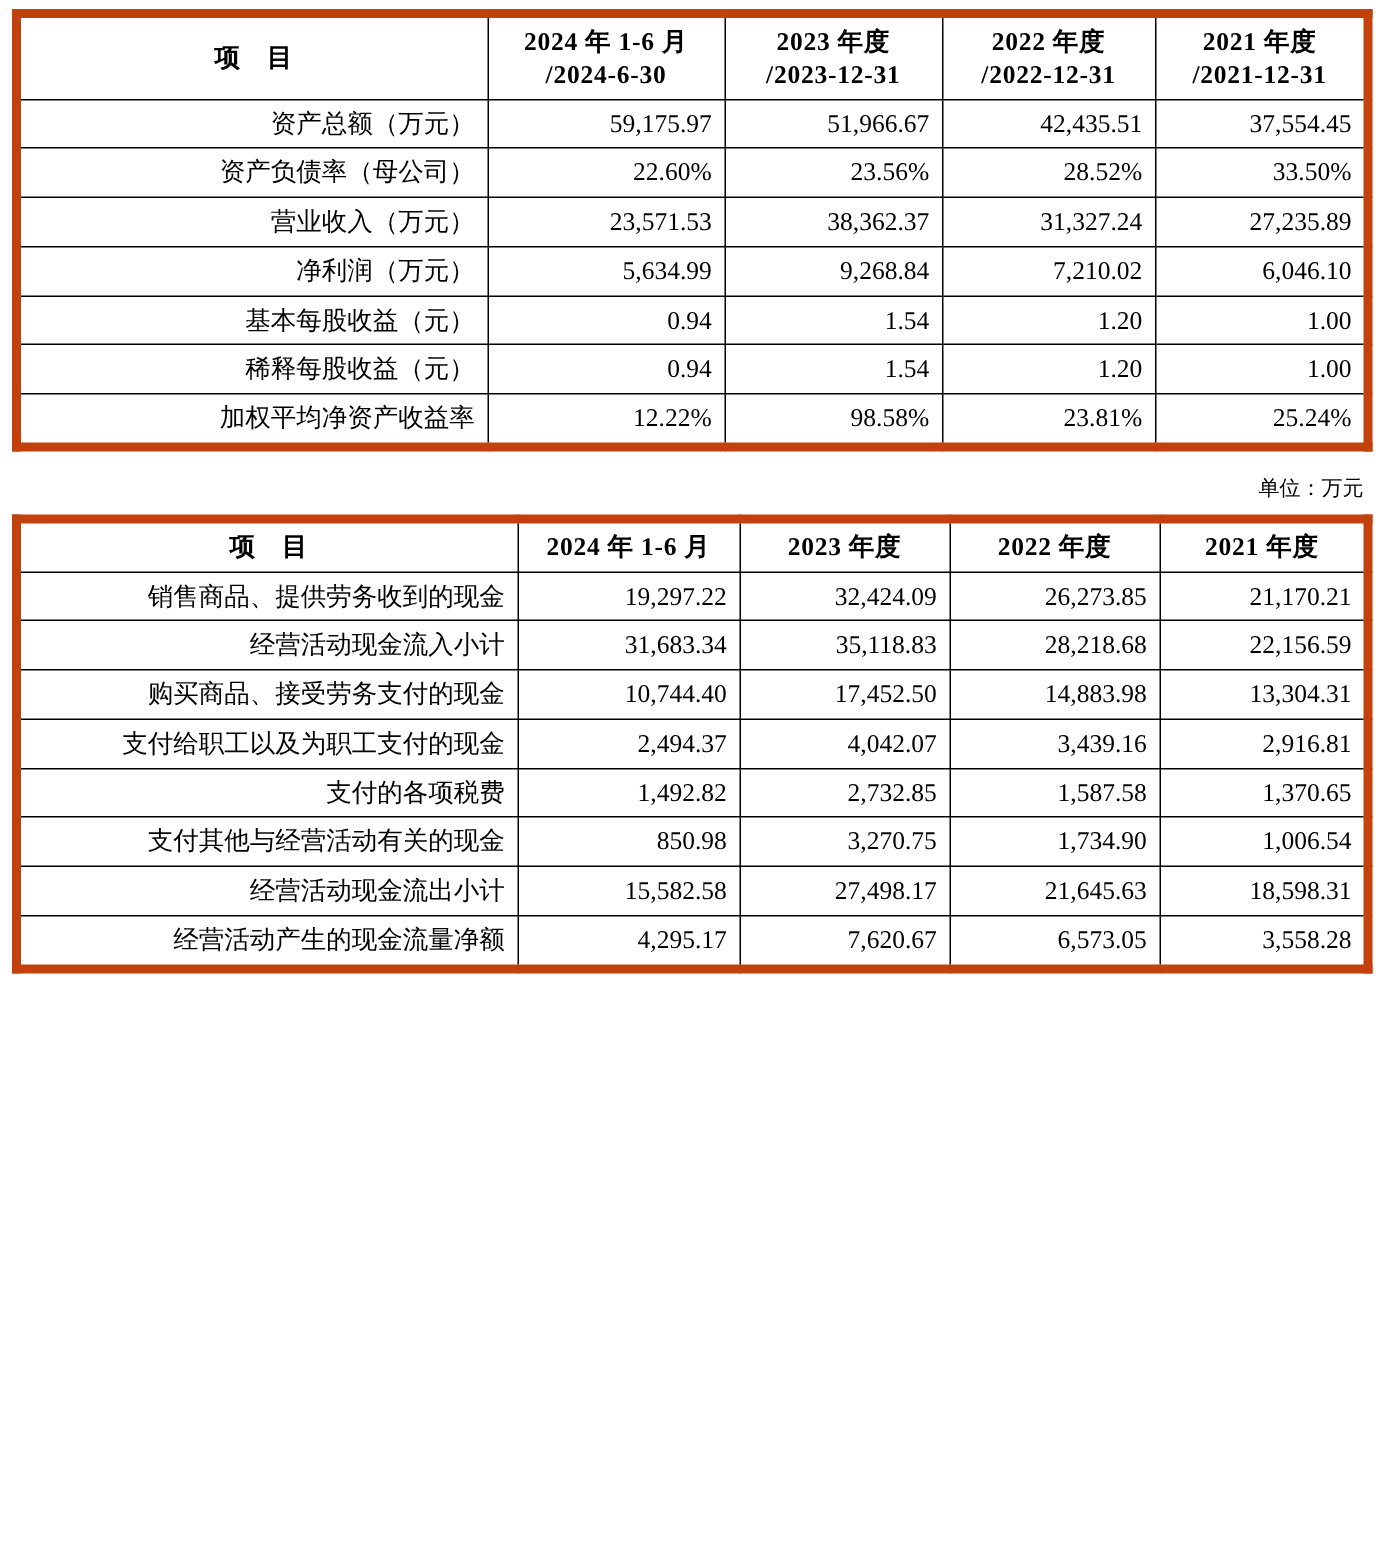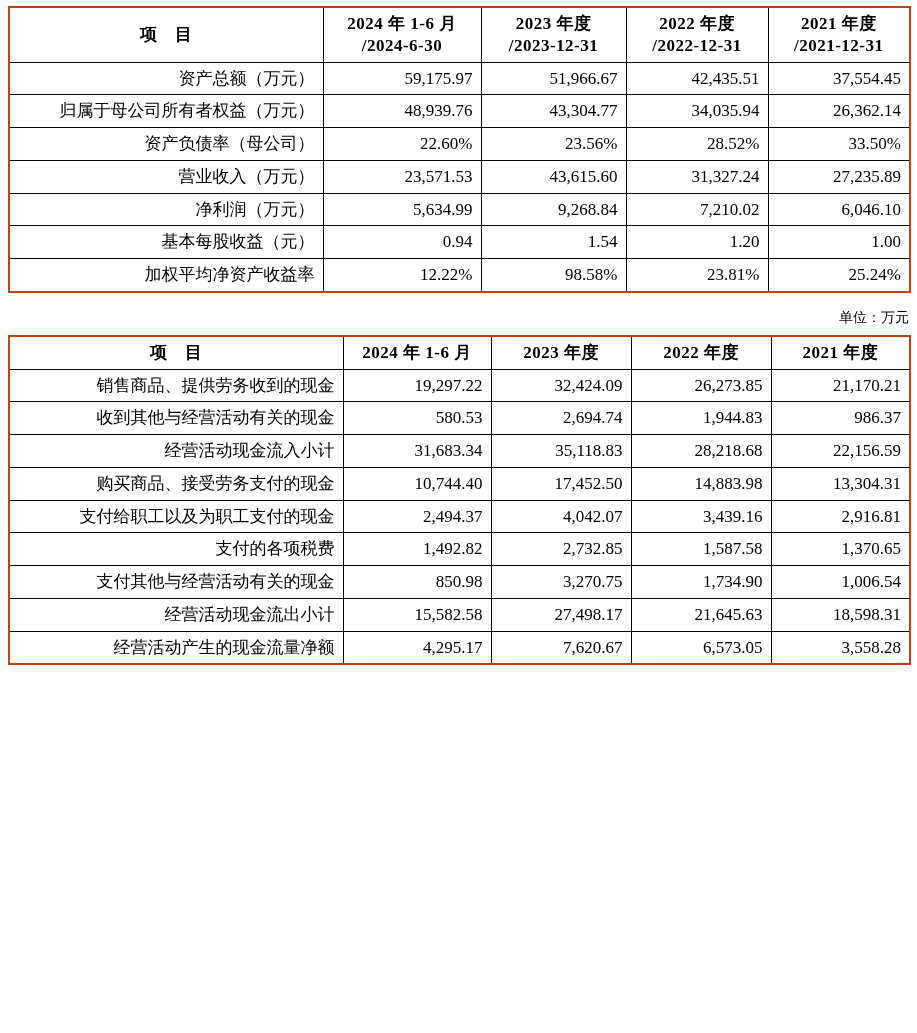--- a/index.html
+++ b/index.html
@@ -16,21 +16,21 @@
   }
   .page {
     width: 917px;
     box-sizing: border-box;
     padding: 6px 8px 0 8px;
   }
   table.fin {
     border-collapse: collapse;
     width: 901px;
     table-layout: fixed;
-    border: 2px solid #c2410c;
+    border: 6px solid #c2410c;
   }
   table.fin td, table.fin th {
     border: 1px solid #000;
     padding: 5px 8px;
     font-size: 17px;
     line-height: 1.28;
     vertical-align: middle;
     font-weight: normal;
   }
   table.fin thead td {
@@ -110,49 +110,49 @@
     </thead>
     <tbody id="t1body">
         <tr>
           <td class="item-cell">资产总额（万元）</td>
           <td class="num-cell">59,175.97</td>
           <td class="num-cell">51,966.67</td>
           <td class="num-cell">42,435.51</td>
           <td class="num-cell">37,554.45</td>
         </tr>
         <tr>
-          <td class="item-cell">归属于母公司所有者权益（万元）</td>
-          <td class="num-cell">48,939.76</td>
-          <td class="num-cell">43,304.77</td>
-          <td class="num-cell">34,035.94</td>
-          <td class="num-cell">26,362.14</td>
-        </tr>
-        <tr>
           <td class="item-cell">资产负债率（母公司）</td>
           <td class="num-cell">22.60%</td>
           <td class="num-cell">23.56%</td>
           <td class="num-cell">28.52%</td>
           <td class="num-cell">33.50%</td>
         </tr>
         <tr>
           <td class="item-cell">营业收入（万元）</td>
           <td class="num-cell">23,571.53</td>
-          <td class="num-cell">43,615.60</td>
+          <td class="num-cell">38,362.37</td>
           <td class="num-cell">31,327.24</td>
           <td class="num-cell">27,235.89</td>
         </tr>
         <tr>
           <td class="item-cell">净利润（万元）</td>
           <td class="num-cell">5,634.99</td>
           <td class="num-cell">9,268.84</td>
           <td class="num-cell">7,210.02</td>
           <td class="num-cell">6,046.10</td>
         </tr>
         <tr>
           <td class="item-cell">基本每股收益（元）</td>
+          <td class="num-cell">0.94</td>
+          <td class="num-cell">1.54</td>
+          <td class="num-cell">1.20</td>
+          <td class="num-cell">1.00</td>
+        </tr>
+        <tr>
+          <td class="item-cell">稀释每股收益（元）</td>
           <td class="num-cell">0.94</td>
           <td class="num-cell">1.54</td>
           <td class="num-cell">1.20</td>
           <td class="num-cell">1.00</td>
         </tr>
         <tr>
           <td class="item-cell">加权平均净资产收益率</td>
           <td class="num-cell">12.22%</td>
           <td class="num-cell">98.58%</td>
           <td class="num-cell">23.81%</td>
@@ -181,27 +181,20 @@
       </tr>
     </thead>
     <tbody id="t2body">
         <tr>
           <td class="item-cell">销售商品、提供劳务收到的现金</td>
           <td class="num-cell">19,297.22</td>
           <td class="num-cell">32,424.09</td>
           <td class="num-cell">26,273.85</td>
           <td class="num-cell">21,170.21</td>
         </tr>
-        <tr>
-          <td class="item-cell">收到其他与经营活动有关的现金</td>
-          <td class="num-cell">580.53</td>
-          <td class="num-cell">2,694.74</td>
-          <td class="num-cell">1,944.83</td>
-          <td class="num-cell">986.37</td>
-        </tr>
         <tr class="bold-row">
           <td class="item-cell">经营活动现金流入小计</td>
           <td class="num-cell">31,683.34</td>
           <td class="num-cell">35,118.83</td>
           <td class="num-cell">28,218.68</td>
           <td class="num-cell">22,156.59</td>
         </tr>
         <tr>
           <td class="item-cell">购买商品、接受劳务支付的现金</td>
           <td class="num-cell">10,744.40</td>

